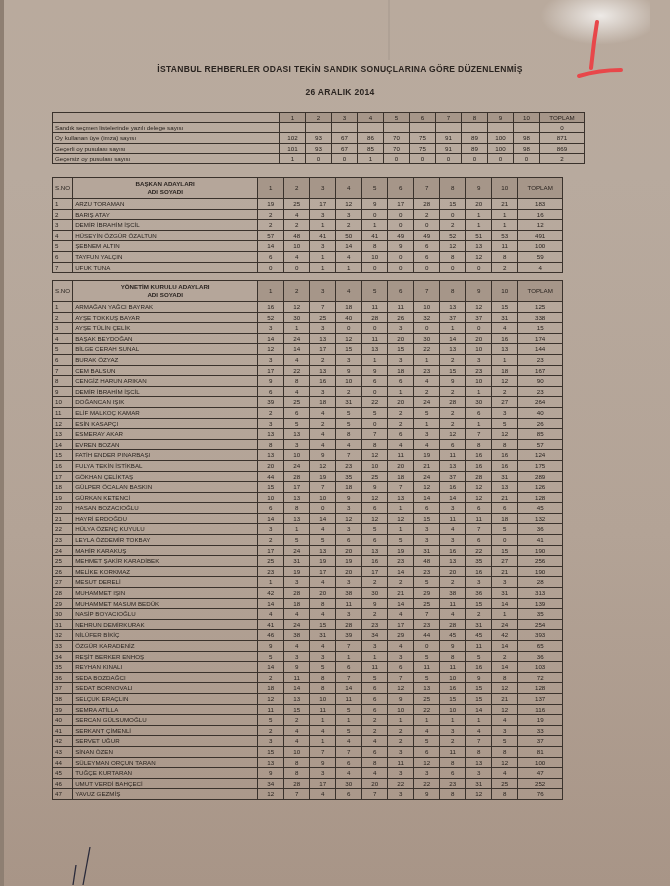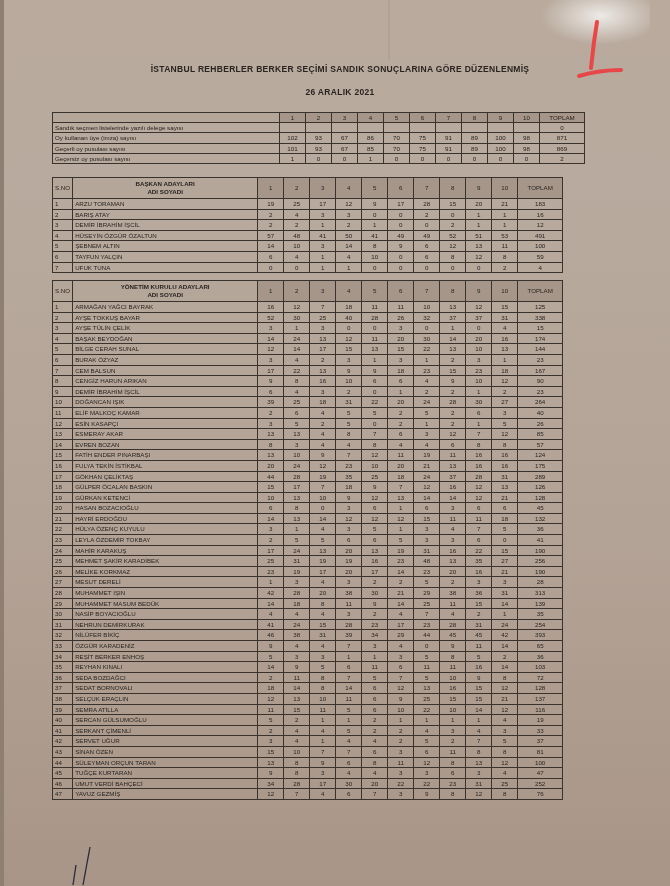--- a/index.html
+++ b/index.html
@@ -31,22 +31,22 @@
 <div class="paper">
   <div class="glare"></div>
   <div class="fold"></div>
   <div class="chip"></div>
 
   <svg class="redmark" viewBox="0 0 50 60">
     <path d="M22 2 L19 22 L16 48" stroke="#e8474a" stroke-width="4" fill="none" stroke-linecap="round"></path>
     <path d="M4 56 Q24 50 46 50" stroke="#e8474a" stroke-width="4" fill="none" stroke-linecap="round"></path>
   </svg>
 
-  <div class="title" style="top:64px">İSTANBUL REHBERLER BERKER SEÇİMİ SANDIK SONUÇLARINA GÖRE DÜZENLENMİŞ</div>
-  <div class="title" style="top:87px">26 ARALIK 2021</div>
+  <div class="title" style="top:64px">İSTANBUL REHBERLER ODASI TEKİN SANDIK SONUÇLARINA GÖRE DÜZENLENMİŞ</div>
+  <div class="title" style="top:87px">26 ARALIK 2014</div>
 
   <table id="t-summary" class="t1" style="left:52px;top:112px;">
     <tbody id="summary-body">
         <tr class="hdr">
           <td class="name lbl" style="width: 222px;"></td>
           <td class="num c">1</td>
           <td class="num c">2</td>
           <td class="num c">3</td>
           <td class="num c">4</td>
           <td class="num c">5</td>

